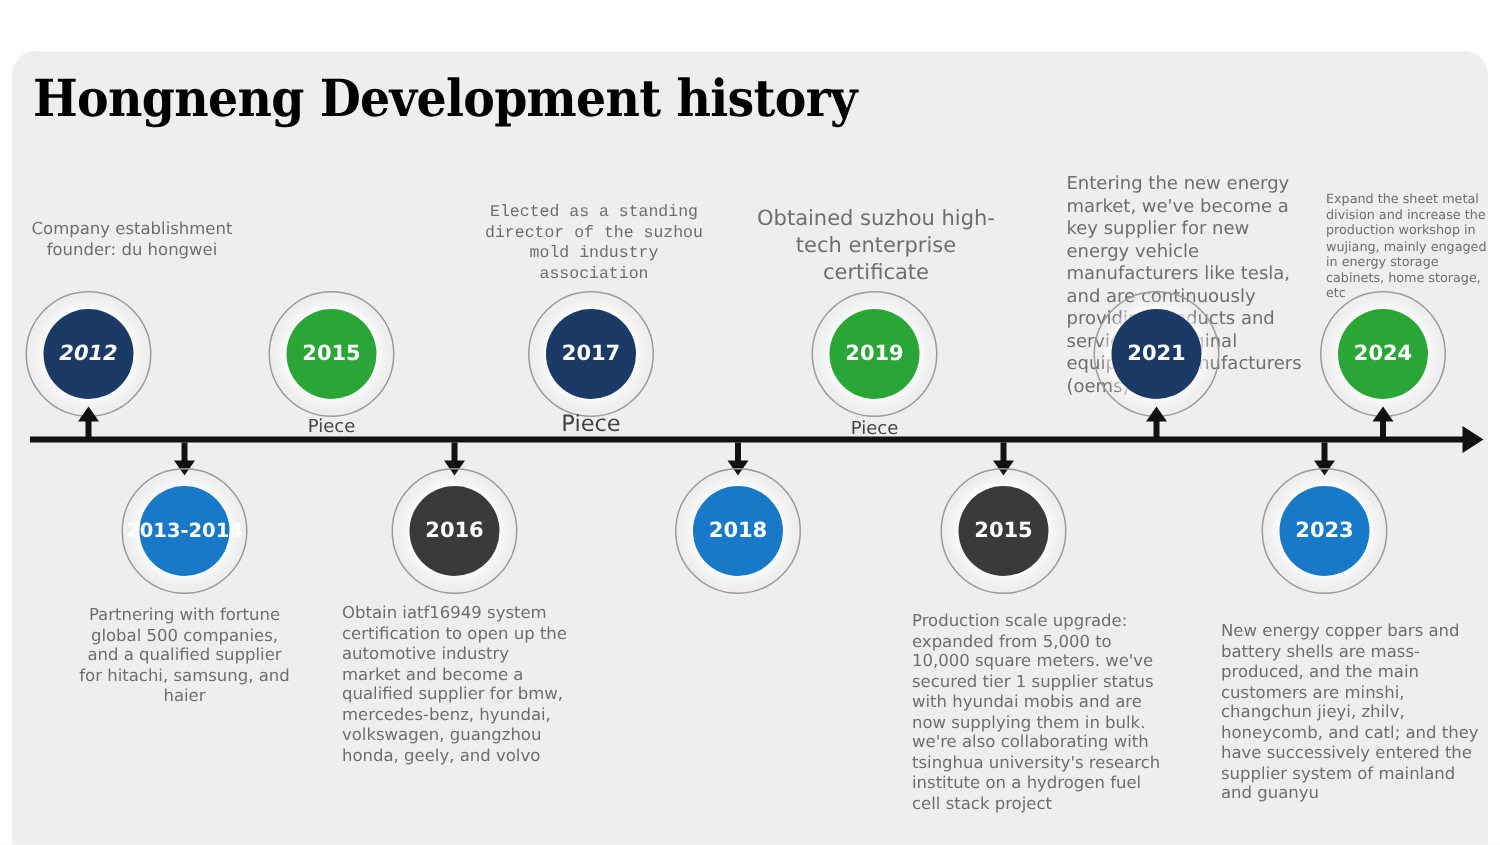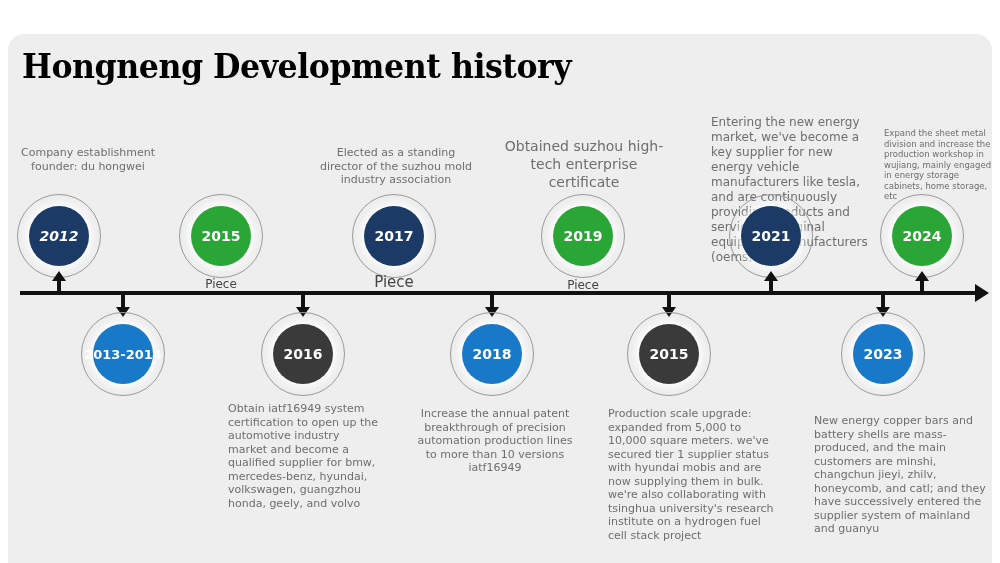--- a/index.html
+++ b/index.html
@@ -184,21 +184,21 @@
     <div class="head"></div>
       <div class="stem"></div>
   </div>
 
   <div class="node" style="left:179px; top:170px;">
     <div class="ring"></div>
     <div class="disc" style="background:#2aa637;">2015</div>
   </div>
   <div class="piece-label" style="left:179px; top:253px; width:84px;">Piece</div>
 
-  <div class="blurb center" style="left:314px; top:122px; width:164px;">Elected as a standing director of the suzhou mold industry association</div>
+  <div class="blurb center" style="left:314px; top:112px; width:164px;font-family:Liberation Mono, monospace;">Elected as a standing director of the suzhou mold industry association</div>
   <div class="node" style="left:352px; top:170px;">
     <div class="ring"></div>
     <div class="disc" style="background:#1b3a66;">2017</div>
   </div>
   <div class="piece-label lg" style="left:352px; top:250px; width:84px;">Piece</div>
 
   <div class="blurb center big" style="left:500px; top:113px; width:168px;">Obtained suzhou high-tech enterprise certificate</div>
   <div class="node" style="left:541px; top:170px;">
     <div class="ring"></div>
     <div class="disc" style="background:#2aa637;">2019</div>
@@ -230,40 +230,40 @@
       <div class="head"></div>
   </div>
   <div class="node" style="left:81px; top:288px;">
     <div class="ring"></div>
     <div class="disc two-line" style="background:#1879c9;">
       <span>2013-</span>
         <br>
       <span>2014</span>
     </div>
   </div>
+  <div class="blurb center" style="left:49px; top:379px; width:148px;">Partnering with fortune global 500 companies, and a qualified supplier for hitachi, samsung, and haier</div>
 
   <div class="arrow-down" style="left:296px; top:271px;">
     <div class="stem"></div>
       <div class="head"></div>
   </div>
   <div class="node" style="left:261px; top:288px;">
     <div class="ring"></div>
     <div class="disc" style="background:#3a3a3a;">2016</div>
   </div>
   <div class="blurb left" style="left:228px; top:378px; width:152px;">Obtain iatf16949 system certification to open up the automotive industry market and become a qualified supplier for bmw, mercedes-benz, hyundai, volkswagen, guangzhou honda, geely, and volvo</div>
 
   <div class="arrow-down" style="left:485px; top:271px;">
     <div class="stem"></div>
       <div class="head"></div>
   </div>
   <div class="node" style="left:450px; top:288px;">
     <div class="ring"></div>
     <div class="disc" style="background:#1879c9;">2018</div>
   </div>
-  <div class="blurb center" style="left:415px; top:383px; width:160px;">Increase the annual patent breakthrough of precision automation production lines to more than 10 versions iatf16949</div>
 
   <div class="arrow-down" style="left:662px; top:271px;">
     <div class="stem"></div>
       <div class="head"></div>
   </div>
   <div class="node" style="left:627px; top:288px;">
     <div class="ring"></div>
     <div class="disc" style="background:#3a3a3a;">2015</div>
   </div>
   <div class="blurb left" style="left:608px; top:383px; width:166px;">Production scale upgrade: expanded from 5,000 to 10,000 square meters. we've secured tier 1 supplier status with hyundai mobis and are now supplying them in bulk. we're also collaborating with tsinghua university's research institute on a hydrogen fuel cell stack project</div>

